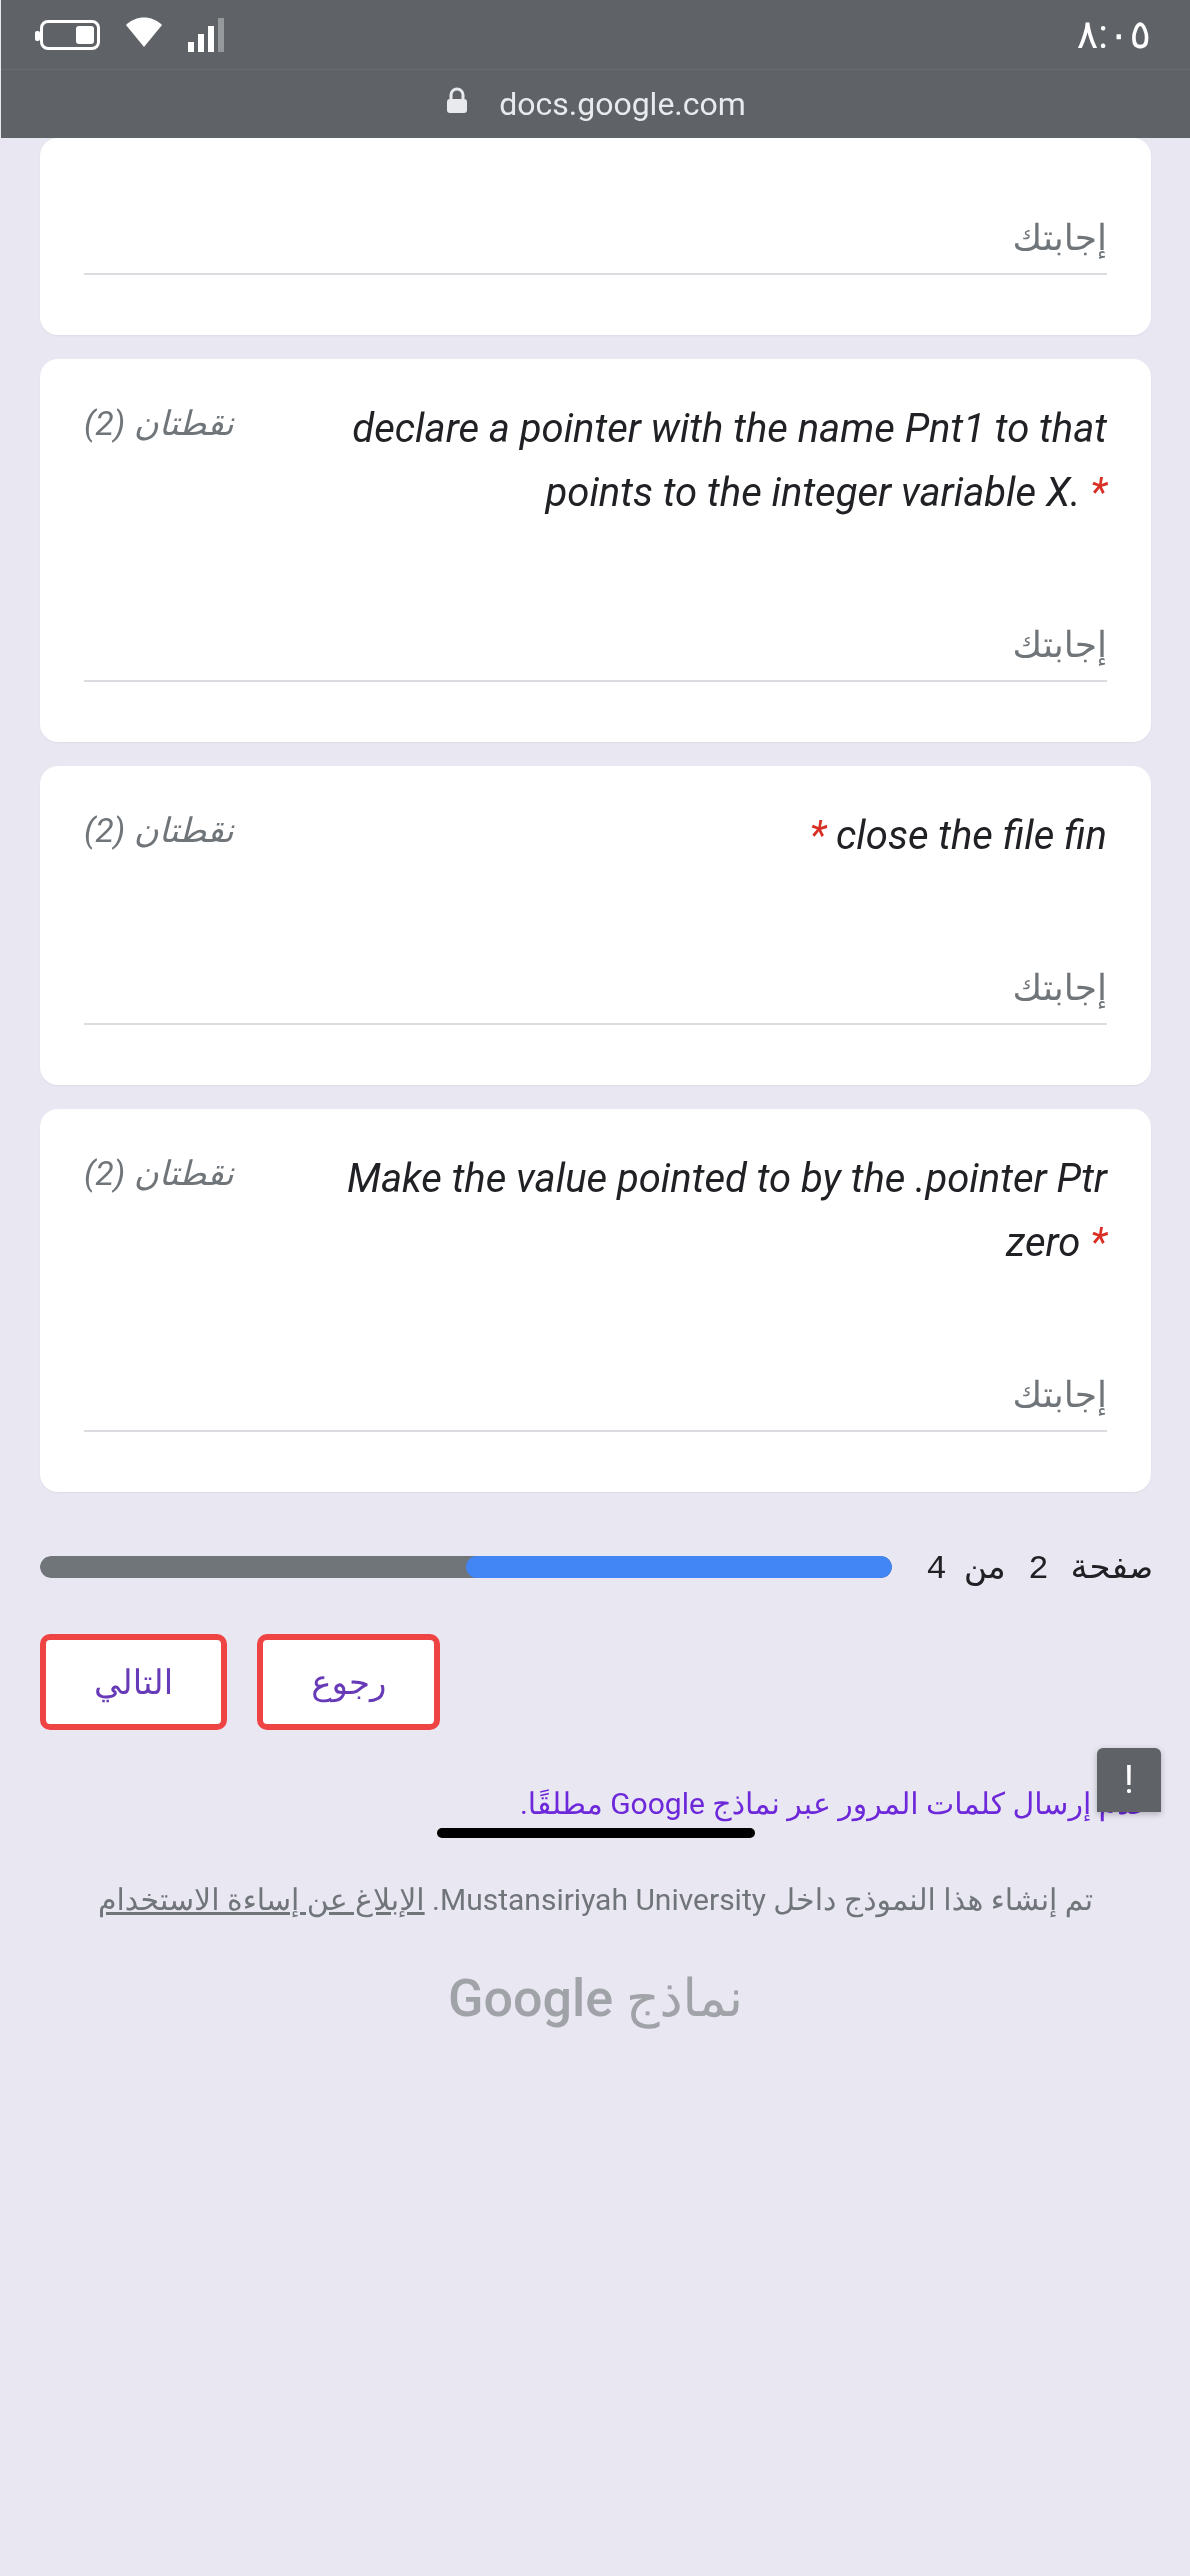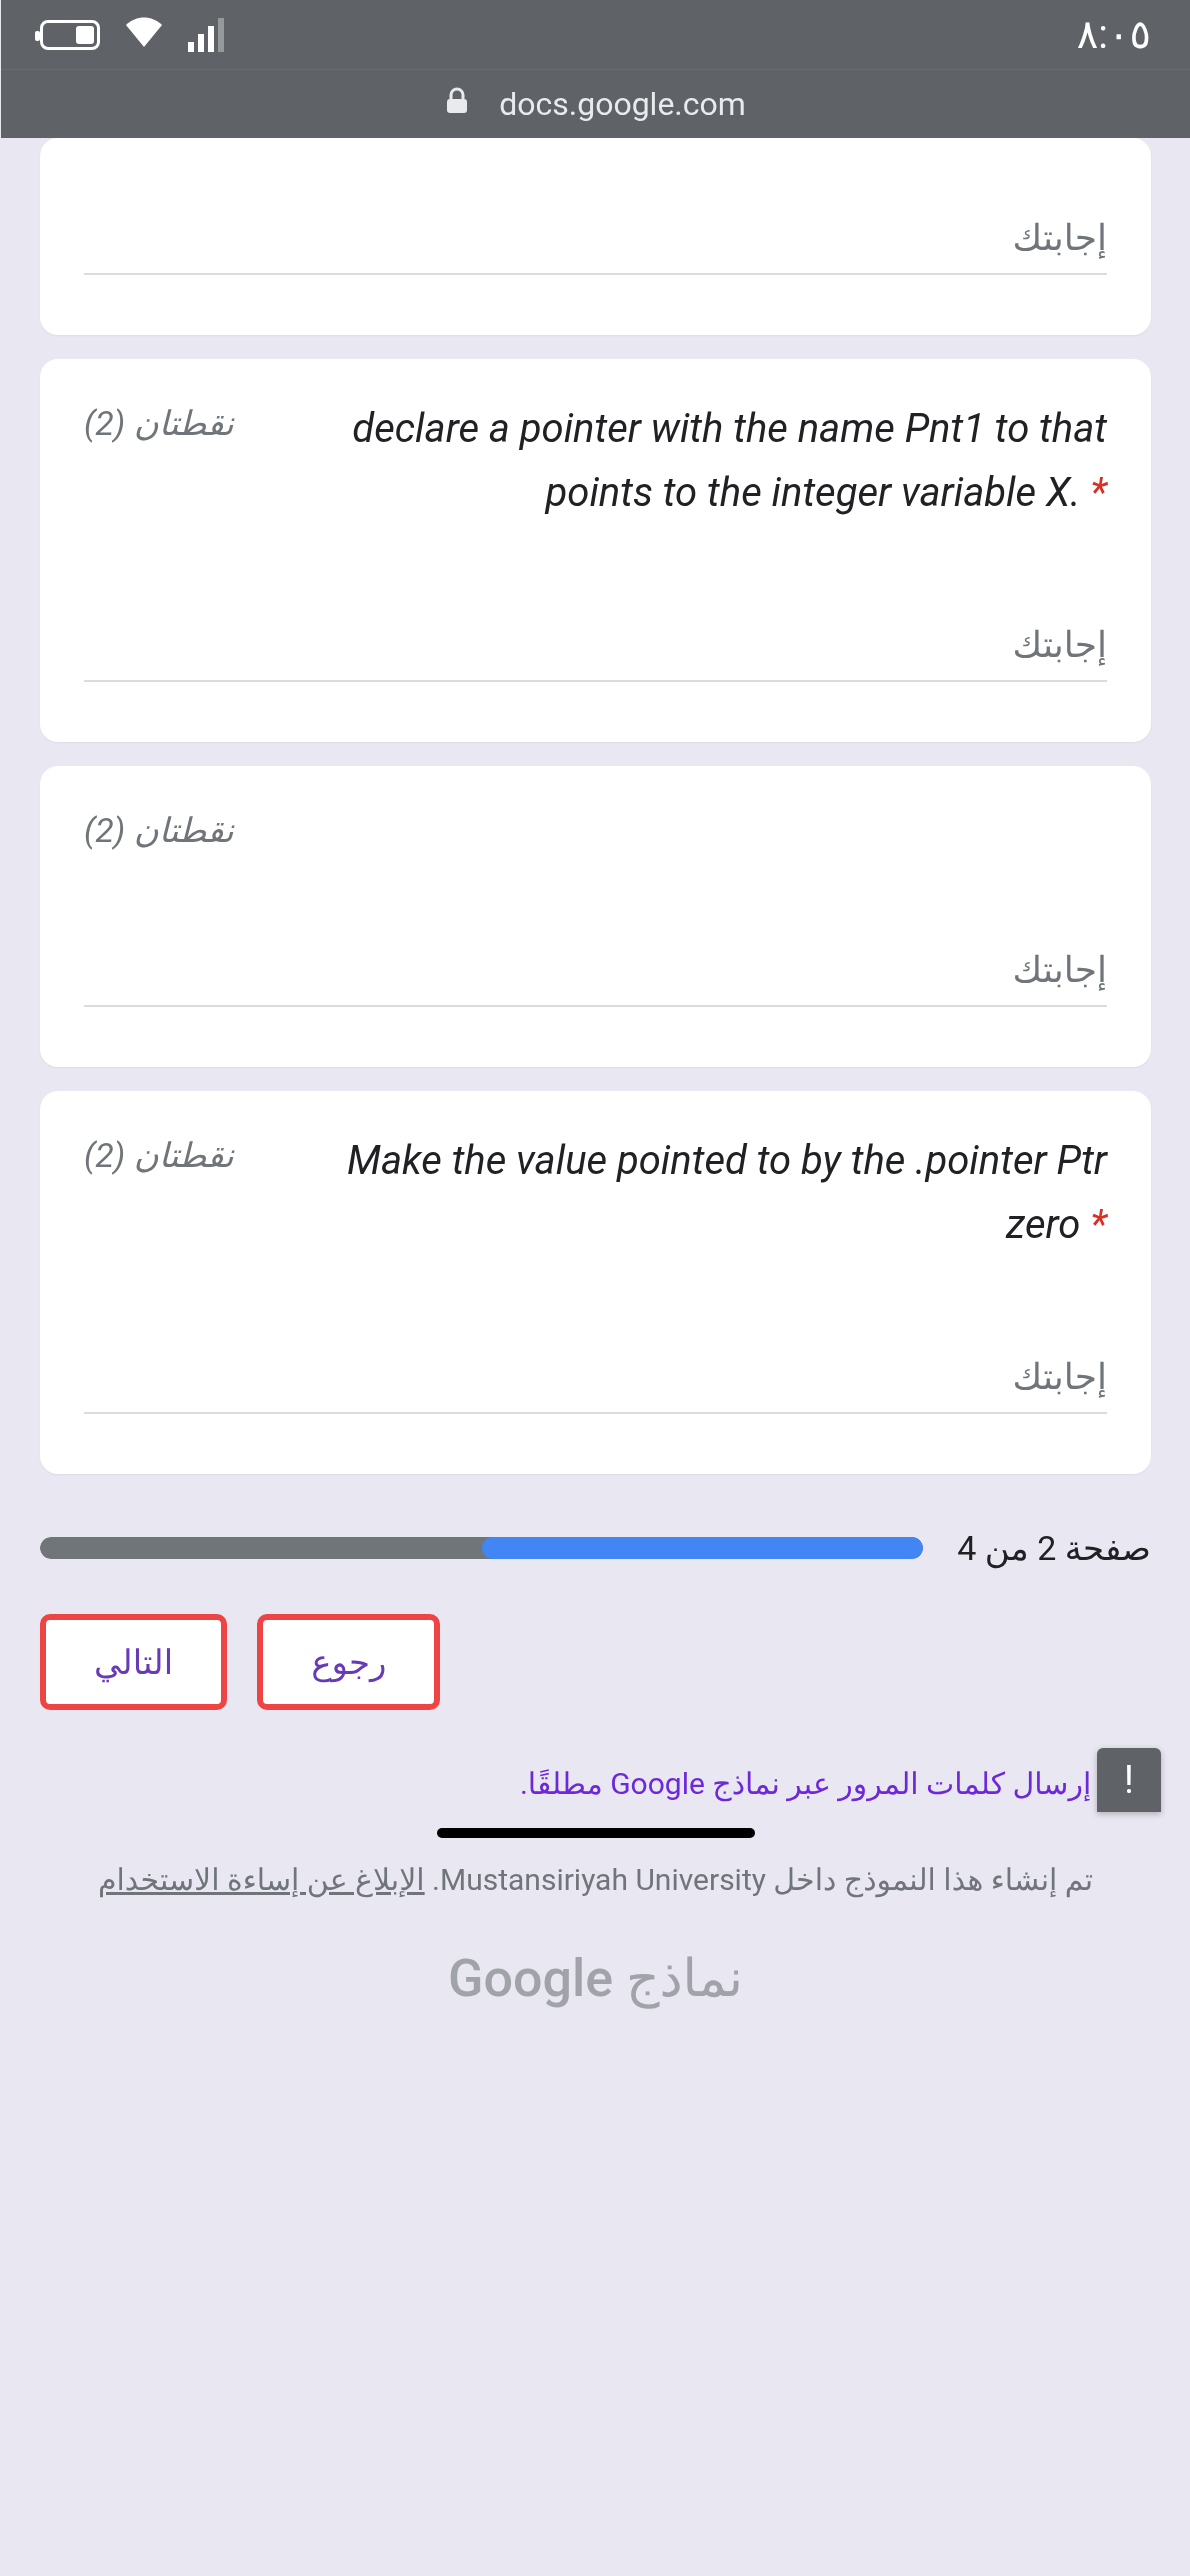--- a/index.html
+++ b/index.html
@@ -76,21 +76,21 @@
     flex: 1; height: 22px; background: #e9e7f2; border-radius: 20px;
     position: relative; overflow: hidden;
   }
   .progress-track {
     position: absolute; inset: 0; background: #70757a; border-radius: 20px;
   }
   .progress-fill {
     position: absolute; top: 0; right: 0; height: 100%; width: 50%;
     background: #4285f4; border-radius: 20px;
   }
-  .progress-label { color: #202124; font-size: 34px; white-space: nowrap; }
+  .progress-label { color: #202124; font-size: 34px; white-space: nowrap; font-family: Liberation Mono, monospace; }
   .nav-row { display: flex; gap: 30px; justify-content: flex-start; flex-direction: row-reverse; margin-bottom: 48px;}
   .nav-btn {
     background: #fff; border: 6px solid #ef4444; border-radius: 10px;
     padding: 22px 48px; font-size: 34px; cursor: pointer;
     font-family: inherit;
   }
   .nav-btn.next { color: #673ab7; }
   .nav-btn.back { color: #673ab7; }
   .disclaimer {
     text-align: right; color: #6d28d9; font-size: 30px; line-height: 1.7;
@@ -169,20 +169,24 @@
         </div>
       </div>
       <div class="answer">
         <input type="text" placeholder="إجابتك" style="">
       </div>
     </div>
 
     <div class="card">
       <div class="qhead">
         <div class="points">نقطتان (2)</div>
+        <div class="qtext">
+          <span class="req">*</span>
+          <span>close the file fin</span>
+        </div>
       </div>
       <div class="answer">
         <input type="text" placeholder="إجابتك" style="">
       </div>
     </div>
 
     <div class="card">
       <div class="qhead">
         <div class="points">نقطتان (2)</div>
         <div class="qtext">

